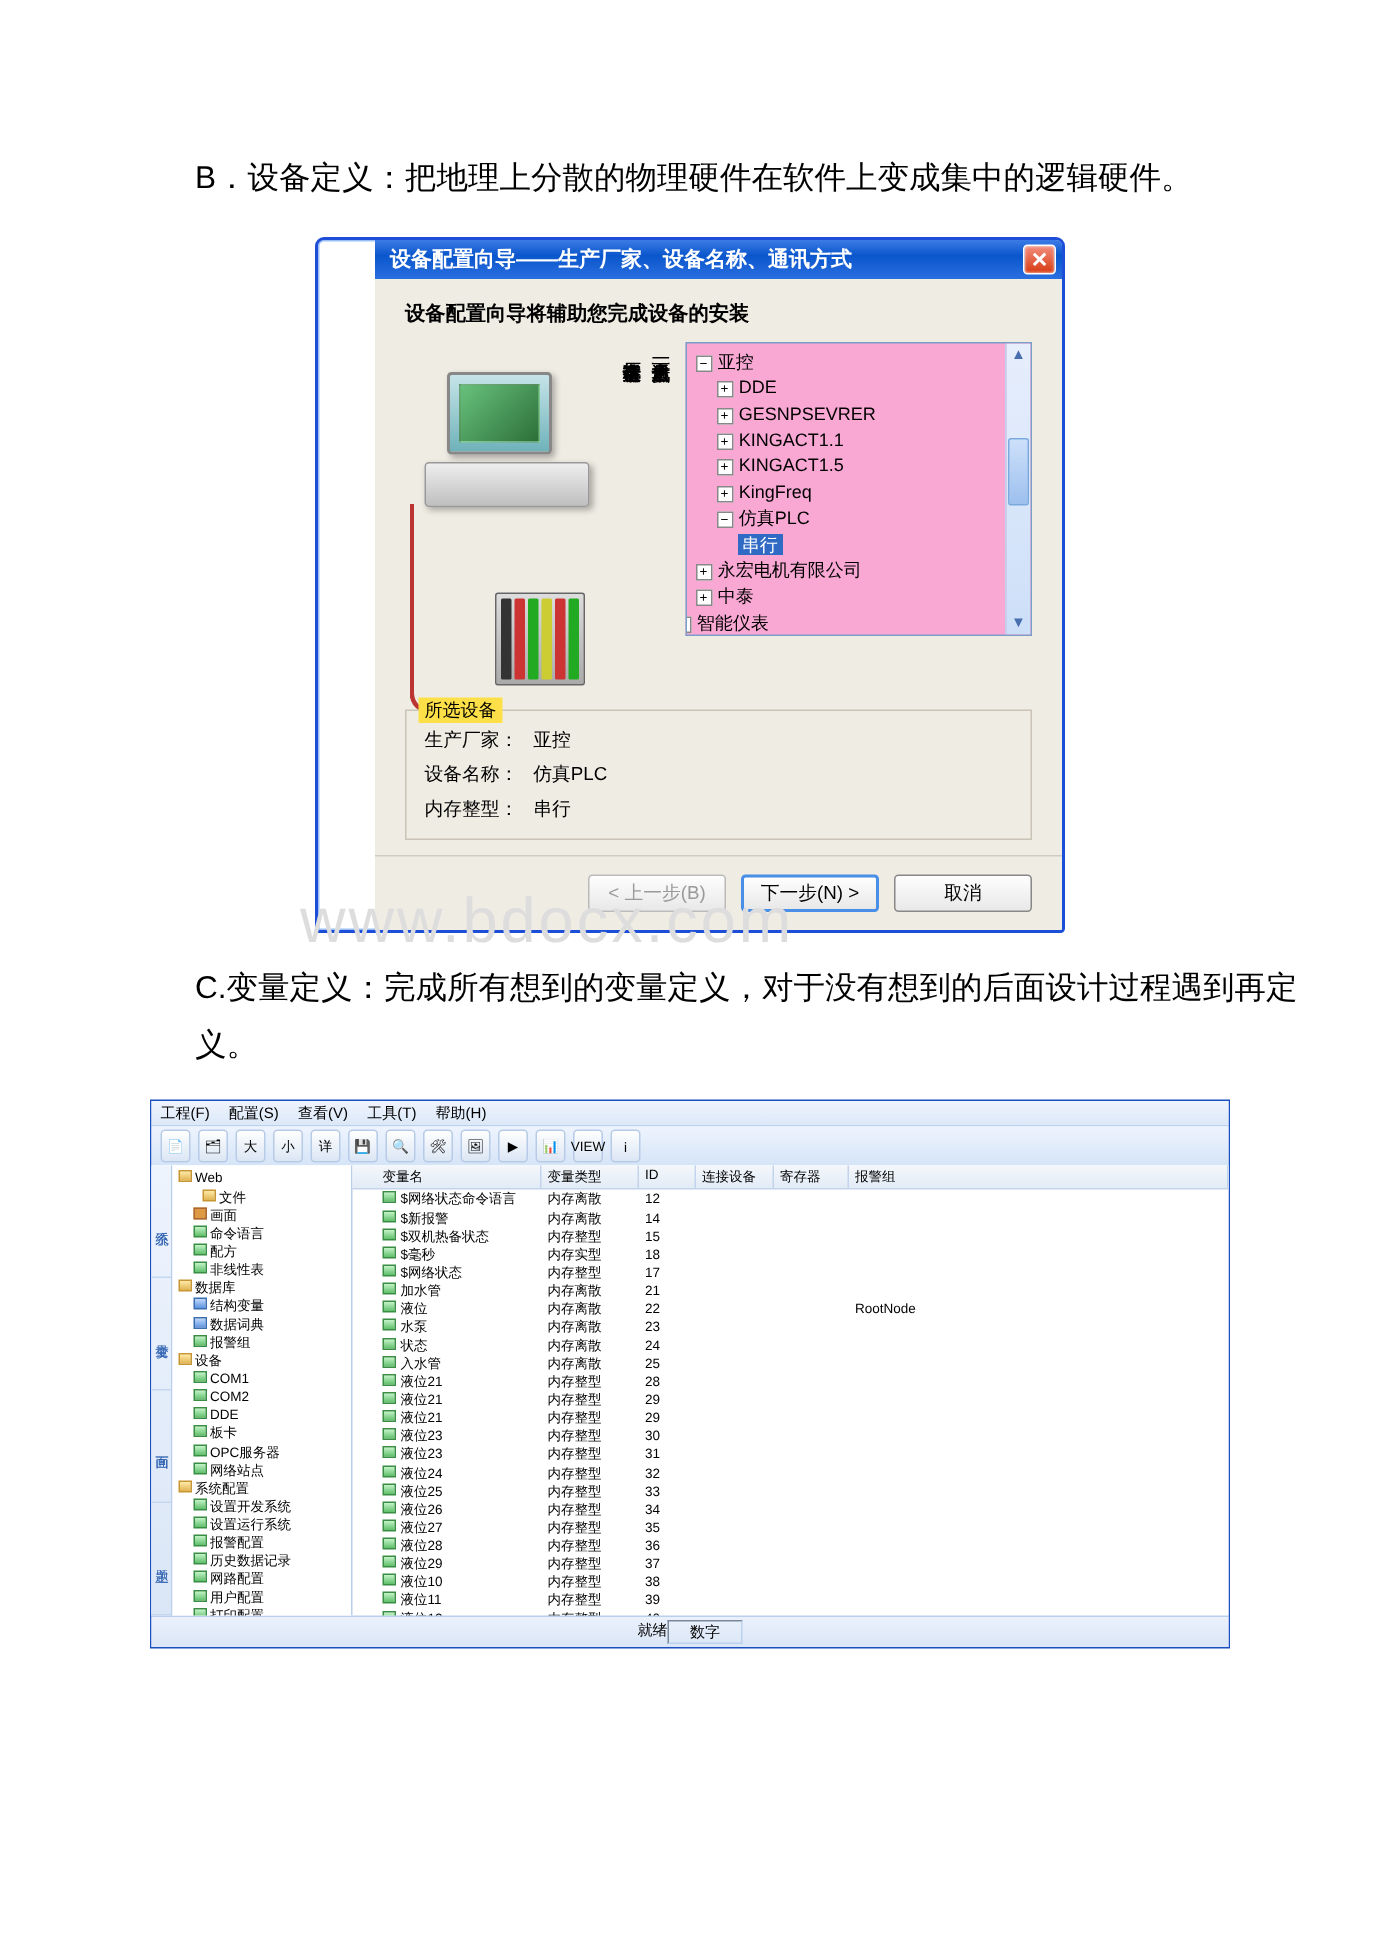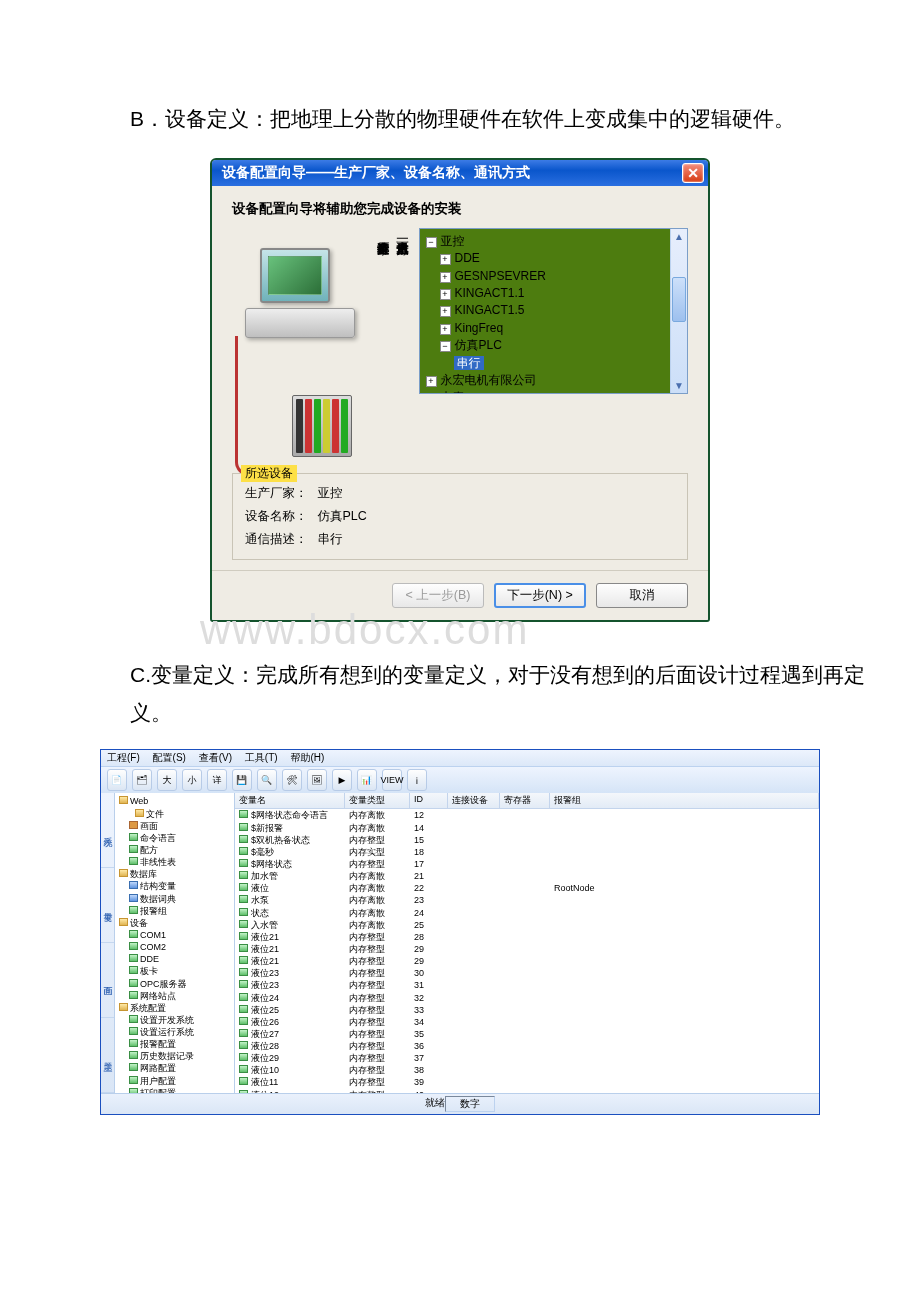--- a/index.html
+++ b/index.html
@@ -1,39 +1,39 @@
 <!DOCTYPE html>
 <html><head>
 <meta charset="utf-8">
 <style>
   * { box-sizing: border-box; margin: 0; padding: 0; }
   body { font-family: "SimSun", "Microsoft YaHei", sans-serif; background: #fff; width: 920px; margin: 0 auto; padding: 0 0 40px 0;}
   .para { font-size: 21px; line-height: 1.8; padding: 100px 40px 10px 130px; }
   .para2 { font-size: 21px; line-height: 1.8; padding: 10px 40px 10px 130px; }
 
   
-  .dialog { width: 500px; margin: 10px auto 24px auto; border: 2px solid #14532d; border-radius: 6px 6px 3px 3px; overflow: hidden; box-shadow: 0 0 0 1px #9ac0f7 inset; }
+  .dialog { width: 500px; margin: 10px auto 8px auto; border: 2px solid #1d4ed8; border-radius: 6px 6px 3px 3px; overflow: hidden; box-shadow: 0 0 0 1px #9ac0f7 inset; padding-left: 38px; }
   .titlebar { background: linear-gradient(#3c7be6,#0a56cc 40%,#2a6fe0); color: #fff; display: flex; align-items:center; justify-content: space-between; padding: 3px 4px 3px 10px; font-size:14px; font-weight:bold;}
   .closebtn { width: 22px; height:20px; background: linear-gradient(#f38d7d,#d73c12); border:1px solid #fff; border-radius:3px; display:flex; align-items:center; justify-content:center; color:#fff; font-weight:bold; font-size:14px; box-shadow: inset 0 0 2px #fff;}
   .dlgbody { background: #efece4; padding: 14px 20px 10px 20px; font-size: 13px; }
   .subtitle { font-size: 13.5px; margin-bottom: 10px; font-weight: bold; color:#000;}
   .midrow { display: flex; gap: 8px; }
   .illust { width: 135px; height: 235px; display:flex; flex-direction:column; justify-content:space-between; align-items:center;}
   .computer-img { position:relative; width:120px; height:110px; margin-top:20px;}
   .monitor { width:70px; height:55px; border:2px solid #888; background: linear-gradient(#c5e4e8,#6fb2ba); border-radius:3px; position:absolute; top:0; left:20px; box-shadow: 2px 2px 4px rgba(0,0,0,.3);}
   .monitor::after { content:""; position:absolute; inset:6px; border:1px solid #fff3; background: linear-gradient(135deg,#68c17c,#2c6f38);}
   .base { position:absolute; top:60px; left:5px; width:110px; height:30px; background: linear-gradient(#eee,#bfbfbf); border:1px solid #999; border-radius:3px; box-shadow:2px 2px 4px rgba(0,0,0,.3);}
   .cable { position:absolute; top:88px; left:-5px; width:30px; height:140px; border-left:3px solid #b33; border-bottom:3px solid #b33; border-bottom-left-radius: 14px;}
   .rack-img { width:100px; height:70px; position:relative; margin-left: 35px; margin-bottom:6px;}
   .rack { width: 60px; height: 62px; background: linear-gradient(#ddd,#aaa); border:1px solid #666; border-radius:2px; position:absolute; bottom:0; left:25px; display:flex; gap:2px; padding:3px;}
   .slot { width:8px; height:54px; background:#333; border-radius:1px;}
   .slot.r{background:#c33;} .slot.g{background:#2a2;} .slot.y{background:#cc3;}
   .vlabel { writing-mode: vertical-rl; text-orientation: upright; font-size:12.5px; line-height:1.3; padding-top:4px;}
   .vlabels { display:flex; gap:3px; }
-  .tree { flex:1; border:1px solid #7b9ec8; background:#4d7c0f; height:166px; overflow:hidden; position:relative; }
+  .tree { flex:1; border:1px solid #7b9ec8; background:#f9a8d4; height:196px; overflow:hidden; position:relative; }
   .tree-sb { position:absolute; right:0; top:0; bottom:0; width:17px; background: linear-gradient(#e7eefc,#ccdff8); border-left:1px solid #bcd2ef; display:flex; flex-direction:column; justify-content:space-between; align-items:center;}
   .tree-sb .arr { font-size:10px; color:#4a6fae; padding:2px;}
   .tree-sb .thumb{ width:14px; height: 45px; background: linear-gradient(#cde0fa,#9dc0ee); border:1px solid #79a9de; border-radius:2px; margin-bottom:22px;}
   .tree ul { list-style:none; font-size:12px; line-height:1.45; padding-left: 14px; font-family: Tahoma, "SimSun", sans-serif;}
   .tree>ul{padding:4px 0 0 6px;}
   .pm { display:inline-block; width:11px; height:11px; border:1px solid #888; text-align:center; line-height:9px; font-size:9px; margin-right:4px; background:#fff; vertical-align:0;}
   .node-sel { background:#316ac5; color:#fff; padding:0 3px;}
   .selected-box { margin-top:10px; border:1px solid #c9c4b6; padding: 8px 12px 8px 12px; position:relative;}
   .selected-box .lbl{ position:absolute; top:-9px; left:8px; background:#fde047; padding:0 4px; font-size:12px;}
   .selrow { font-size:12.5px; padding: 3px 0;}
@@ -62,21 +62,21 @@
   .navtree ul{list-style:none; padding-left:10px; line-height:1.35;}
   .navtree>ul{padding-left:2px;}
   .fi{display:inline-block;width:9px;height:8px;margin-right:2px;}
   .fi.fd{background: linear-gradient(#ffe9a6,#e0b452); border:1px solid #c79531;}
   .fi.fl{background: linear-gradient(#c3f3c8,#5fbf6a); border:1px solid #3a8e44;}
   .fi.db{background: linear-gradient(#c0d8fb,#5f94e0); border:1px solid #3a6eb0;}
   .fi.pg{background:#d94; border:1px solid #a63;}
   .tbl { flex:1; display:flex; flex-direction:column; }
   .hdrrow { display:flex; background: linear-gradient(#f4f7fb,#e2ebf6); border-bottom:1px solid #c3d4ec; font-size:9px;}
   .hdrrow .col{ padding:1px 4px; border-right:1px solid #c3d4ec;}
-  .col.c-n{width:110px;} .col.c-t{width:65px;} .col.c-i{width:38px;} .col.c-d{width:52px;} .col.c-r{width:50px;} .col.c-a{flex:1;}
+  .col.c-n{width:110px;margin-left:16px;} .col.c-t{width:65px;} .col.c-i{width:38px;} .col.c-d{width:52px;} .col.c-r{width:50px;} .col.c-a{flex:1;}
   .rows { flex:1; overflow:hidden; font-size:9px;}
   .row { display:flex; }
   .row .col{ padding: 0 4px; line-height:1.35;}
   .vi { display:inline-block; width:9px; height:8px; background:linear-gradient(#c3f3c8,#5fbf6a); border:1px solid #3a8e44; margin-right:3px; vertical-align:0;}
   .statusbar{ background:linear-gradient(#eaf1fc,#dae6f6); border-top:1px solid #b9cfeb; font-size:10px; padding:2px 6px; display:flex; justify-content:center;}
   .sb-r{border:1px inset #bcd2ef; padding:0 14px;}
   .watermark{position:absolute; color:#ddd; font-size:42px; font-family:Arial; left:200px; top:-40px; letter-spacing:2px; z-index:0; font-weight:300;}
 </style>
 </head>
 <body>
@@ -139,21 +139,21 @@
           <span class="arr">▲</span>
           <div class="thumb"></div>
           <span class="arr">▼</span>
         </div>
       </div>
     </div>
     <div class="selected-box">
       <span class="lbl">所选设备</span>
       <div class="selrow"><span>生产厂家：</span><span class="v">亚控</span></div>
       <div class="selrow"><span>设备名称：</span><span class="v">仿真PLC</span></div>
-      <div class="selrow"><span>通信描述：</span><span class="v">串行</span></div>
+      <div class="selrow"><span>内存整型：</span><span class="v">串行</span></div>
     </div>
   </div>
   <div class="dlgfoot">
     <div class="wbtn dis">&lt; 上一步(B)</div>
     <div class="wbtn foc">下一步(N) &gt;</div>
     <div class="wbtn">取消</div>
   </div>
 </div>
 
 <div style="position:relative;">

